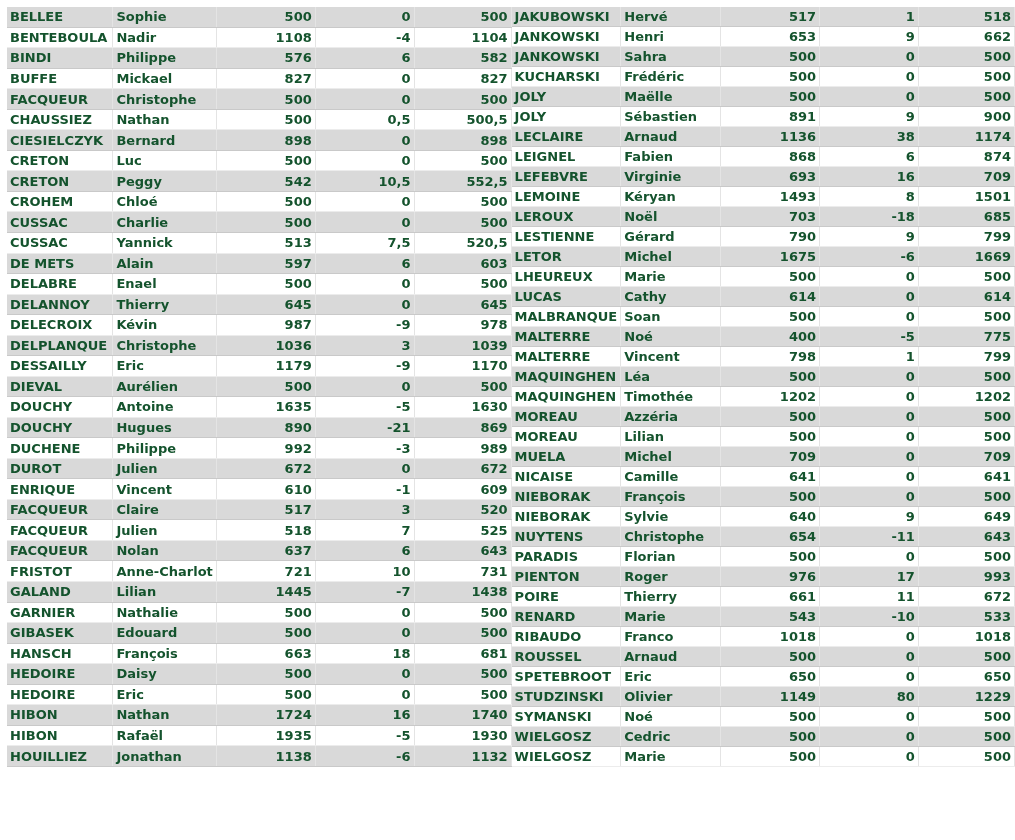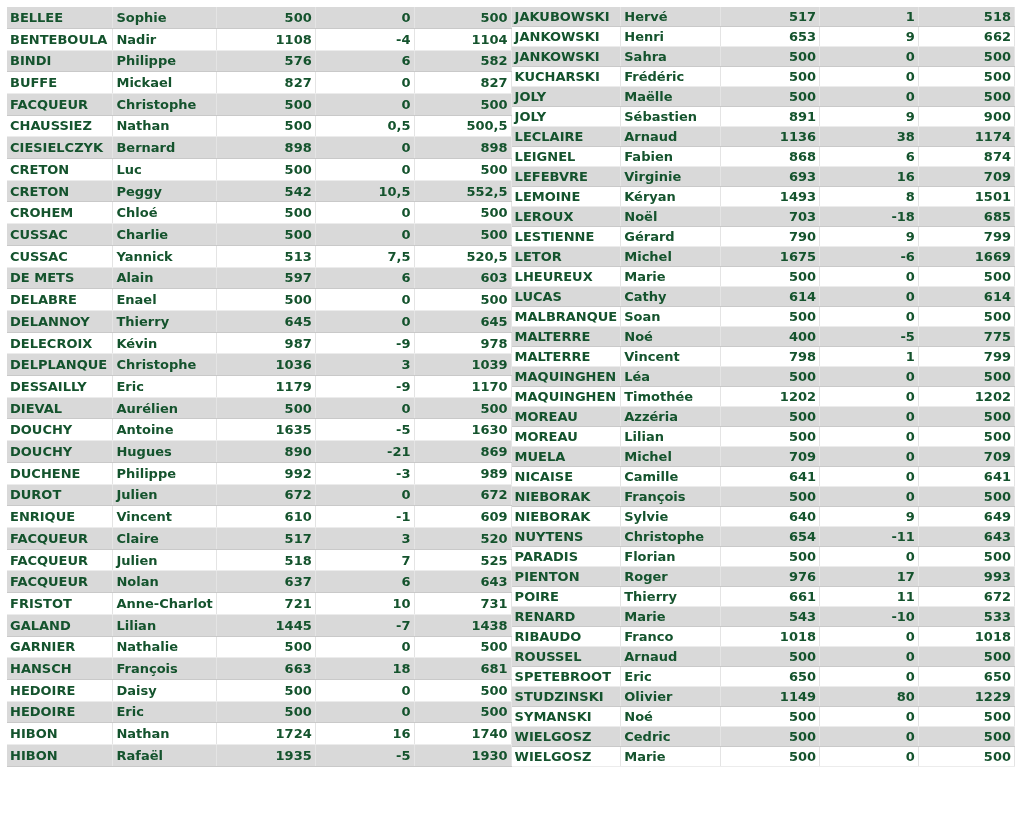--- a/index.html
+++ b/index.html
@@ -278,20 +278,27 @@
 
   <tr>
     <td class="c-last">GARNIER</td>
     <td class="c-first">Nathalie</td>
     <td class="c-num">500</td>
     <td class="c-num">0</td>
     <td class="c-num c-total">500</td>
   </tr>
 
 
+  <tr>
+    <td class="c-last">GIBASEK</td>
+    <td class="c-first">Edouard</td>
+    <td class="c-num">500</td>
+    <td class="c-num">0</td>
+    <td class="c-num c-total">500</td>
+  </tr>
 
   <tr>
     <td class="c-last">HANSCH</td>
     <td class="c-first">François</td>
     <td class="c-num">663</td>
     <td class="c-num">18</td>
     <td class="c-num c-total">681</td>
   </tr>
 
   <tr>
@@ -319,20 +326,27 @@
   </tr>
 
   <tr>
     <td class="c-last">HIBON</td>
     <td class="c-first">Rafaël</td>
     <td class="c-num">1935</td>
     <td class="c-num">-5</td>
     <td class="c-num c-total">1930</td>
   </tr>
 
+  <tr>
+    <td class="c-last">HOUILLIEZ</td>
+    <td class="c-first">Jonathan</td>
+    <td class="c-num">1138</td>
+    <td class="c-num">-6</td>
+    <td class="c-num c-total">1132</td>
+  </tr>
 </tbody>
   </table>
   <table class="grid right">
     <tbody id="tbody-right">
   <tr>
     <td class="c-last">JAKUBOWSKI</td>
     <td class="c-first">Hervé</td>
     <td class="c-num">517</td>
     <td class="c-num">1</td>
     <td class="c-num c-total">518</td>

